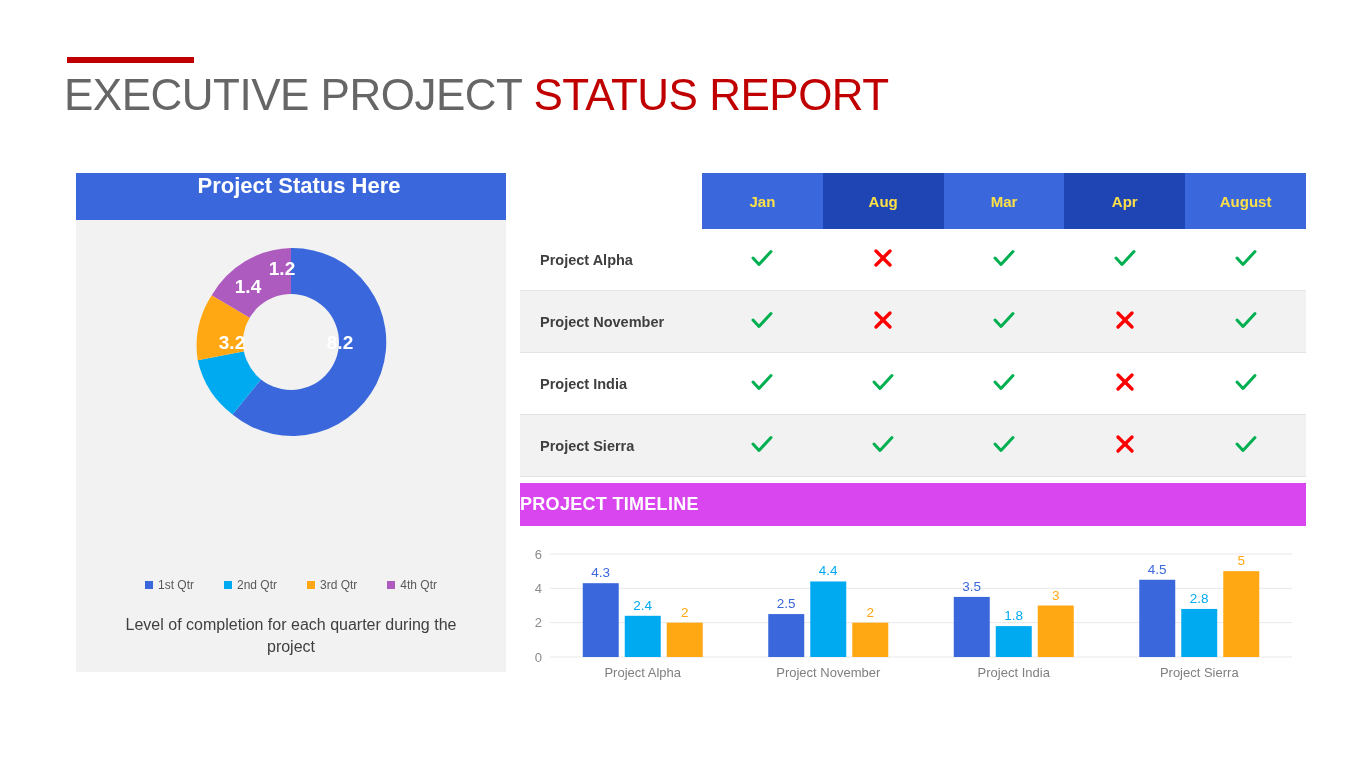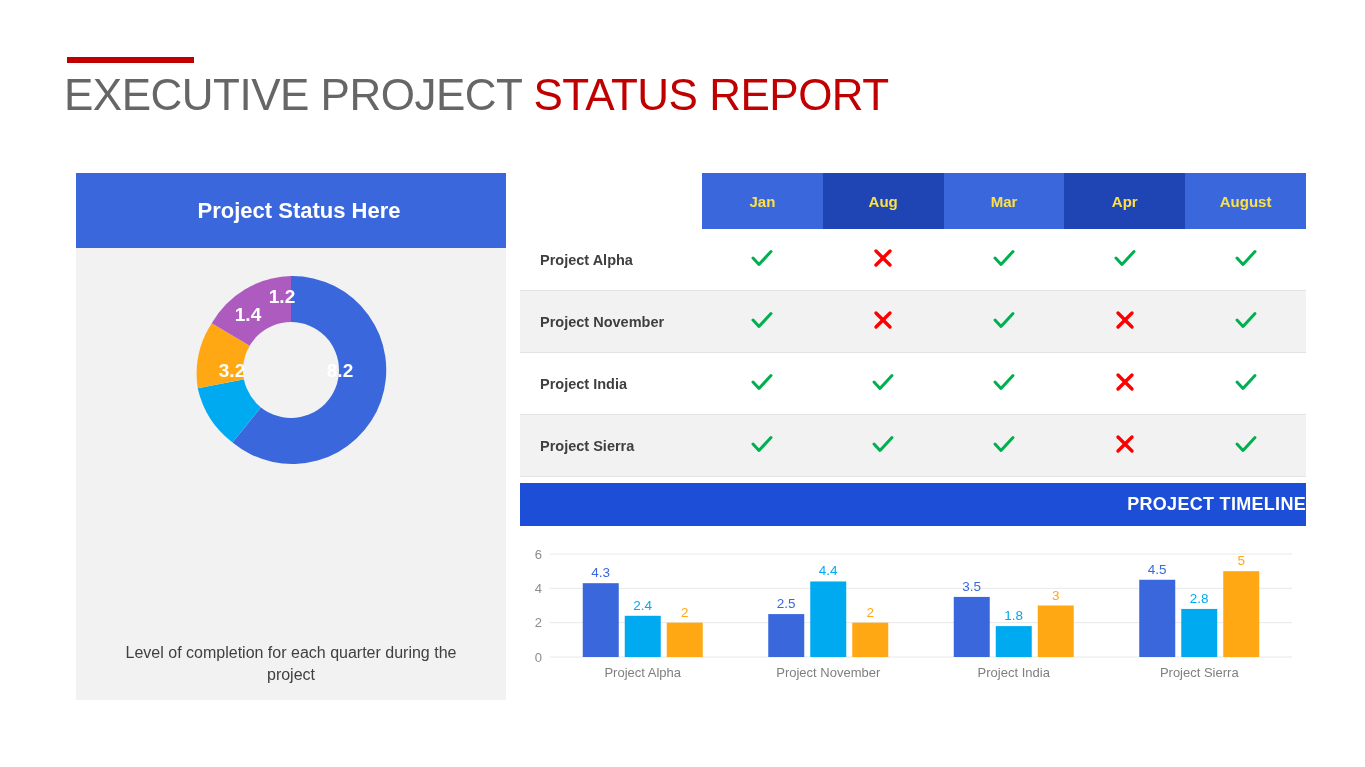--- a/index.html
+++ b/index.html
@@ -40,27 +40,27 @@
 
   
   .left-panel {
     position: absolute;
     left: 76px;
     top: 173px;
     width: 430px;
     height: 512px;
   }
   .panel-header {
-    height: 75px;
+    height: 47px;
     background: #3A68DC;
     color: #ffffff;
     font-size: 22px;
     font-weight: bold;
     display: flex;
-    align-items: center;
+    align-items: flex-start;
     justify-content: center;
     padding-left: 16px;
   }
   .panel-body {
     height: 452px;
     background: #F2F2F2;
     position: relative;
   }
   .donut-wrap {
     position: absolute;
@@ -158,28 +158,28 @@
   }
   .mark svg { display: block; }
 
   
   .timeline-banner {
     position: absolute;
     left: 520px;
     top: 483px;
     width: 786px;
     height: 43px;
-    background: #1d4ed8;
+    background: #d946ef;
     color: #ffffff;
     font-size: 18px;
     font-weight: bold;
     letter-spacing: 0.3px;
     display: flex;
     align-items: center;
-    justify-content: flex-end;
+    justify-content: flex-start;
   }
 
   
   .bar-chart {
     position: absolute;
     left: 520px;
     top: 540px;
     width: 786px;
     height: 145px;
   }
@@ -240,20 +240,38 @@
           <path d="M 100 100 L 20.72 53.31 A 94 94 0 0 1 100 6 Z" fill="#AD5BBF"></path>
         </g>
         <circle cx="100" cy="100" r="48" fill="#F2F2F2"></circle>
         <text class="donut-label" x="149" y="107" text-anchor="middle">8.2</text>
         <text class="donut-label" x="41" y="107" text-anchor="middle">3.2</text>
         <text class="donut-label" x="57" y="51" text-anchor="middle">1.4</text>
         <text class="donut-label" x="91" y="33" text-anchor="middle">1.2</text>
       </svg>
     </div>
 
+    <div class="legend">
+      <div class="legend-item">
+        <span class="legend-swatch" style="background:#3A68DC"></span>
+        <span class="legend-text">1st Qtr</span>
+      </div>
+      <div class="legend-item">
+        <span class="legend-swatch" style="background:#00AAF0"></span>
+        <span class="legend-text">2nd Qtr</span>
+      </div>
+      <div class="legend-item">
+        <span class="legend-swatch" style="background:#FFA813"></span>
+        <span class="legend-text">3rd Qtr</span>
+      </div>
+      <div class="legend-item">
+        <span class="legend-swatch" style="background:#AD5BBF"></span>
+        <span class="legend-text">4th Qtr</span>
+      </div>
+    </div>
 
     <div class="panel-caption">Level of completion for each quarter during the project</div>
   </div>
 </div>
 
 <table class="status-table">
   <thead>
     <tr>
       <th class="corner"></th>
       <th class="month light">Jan</th>

